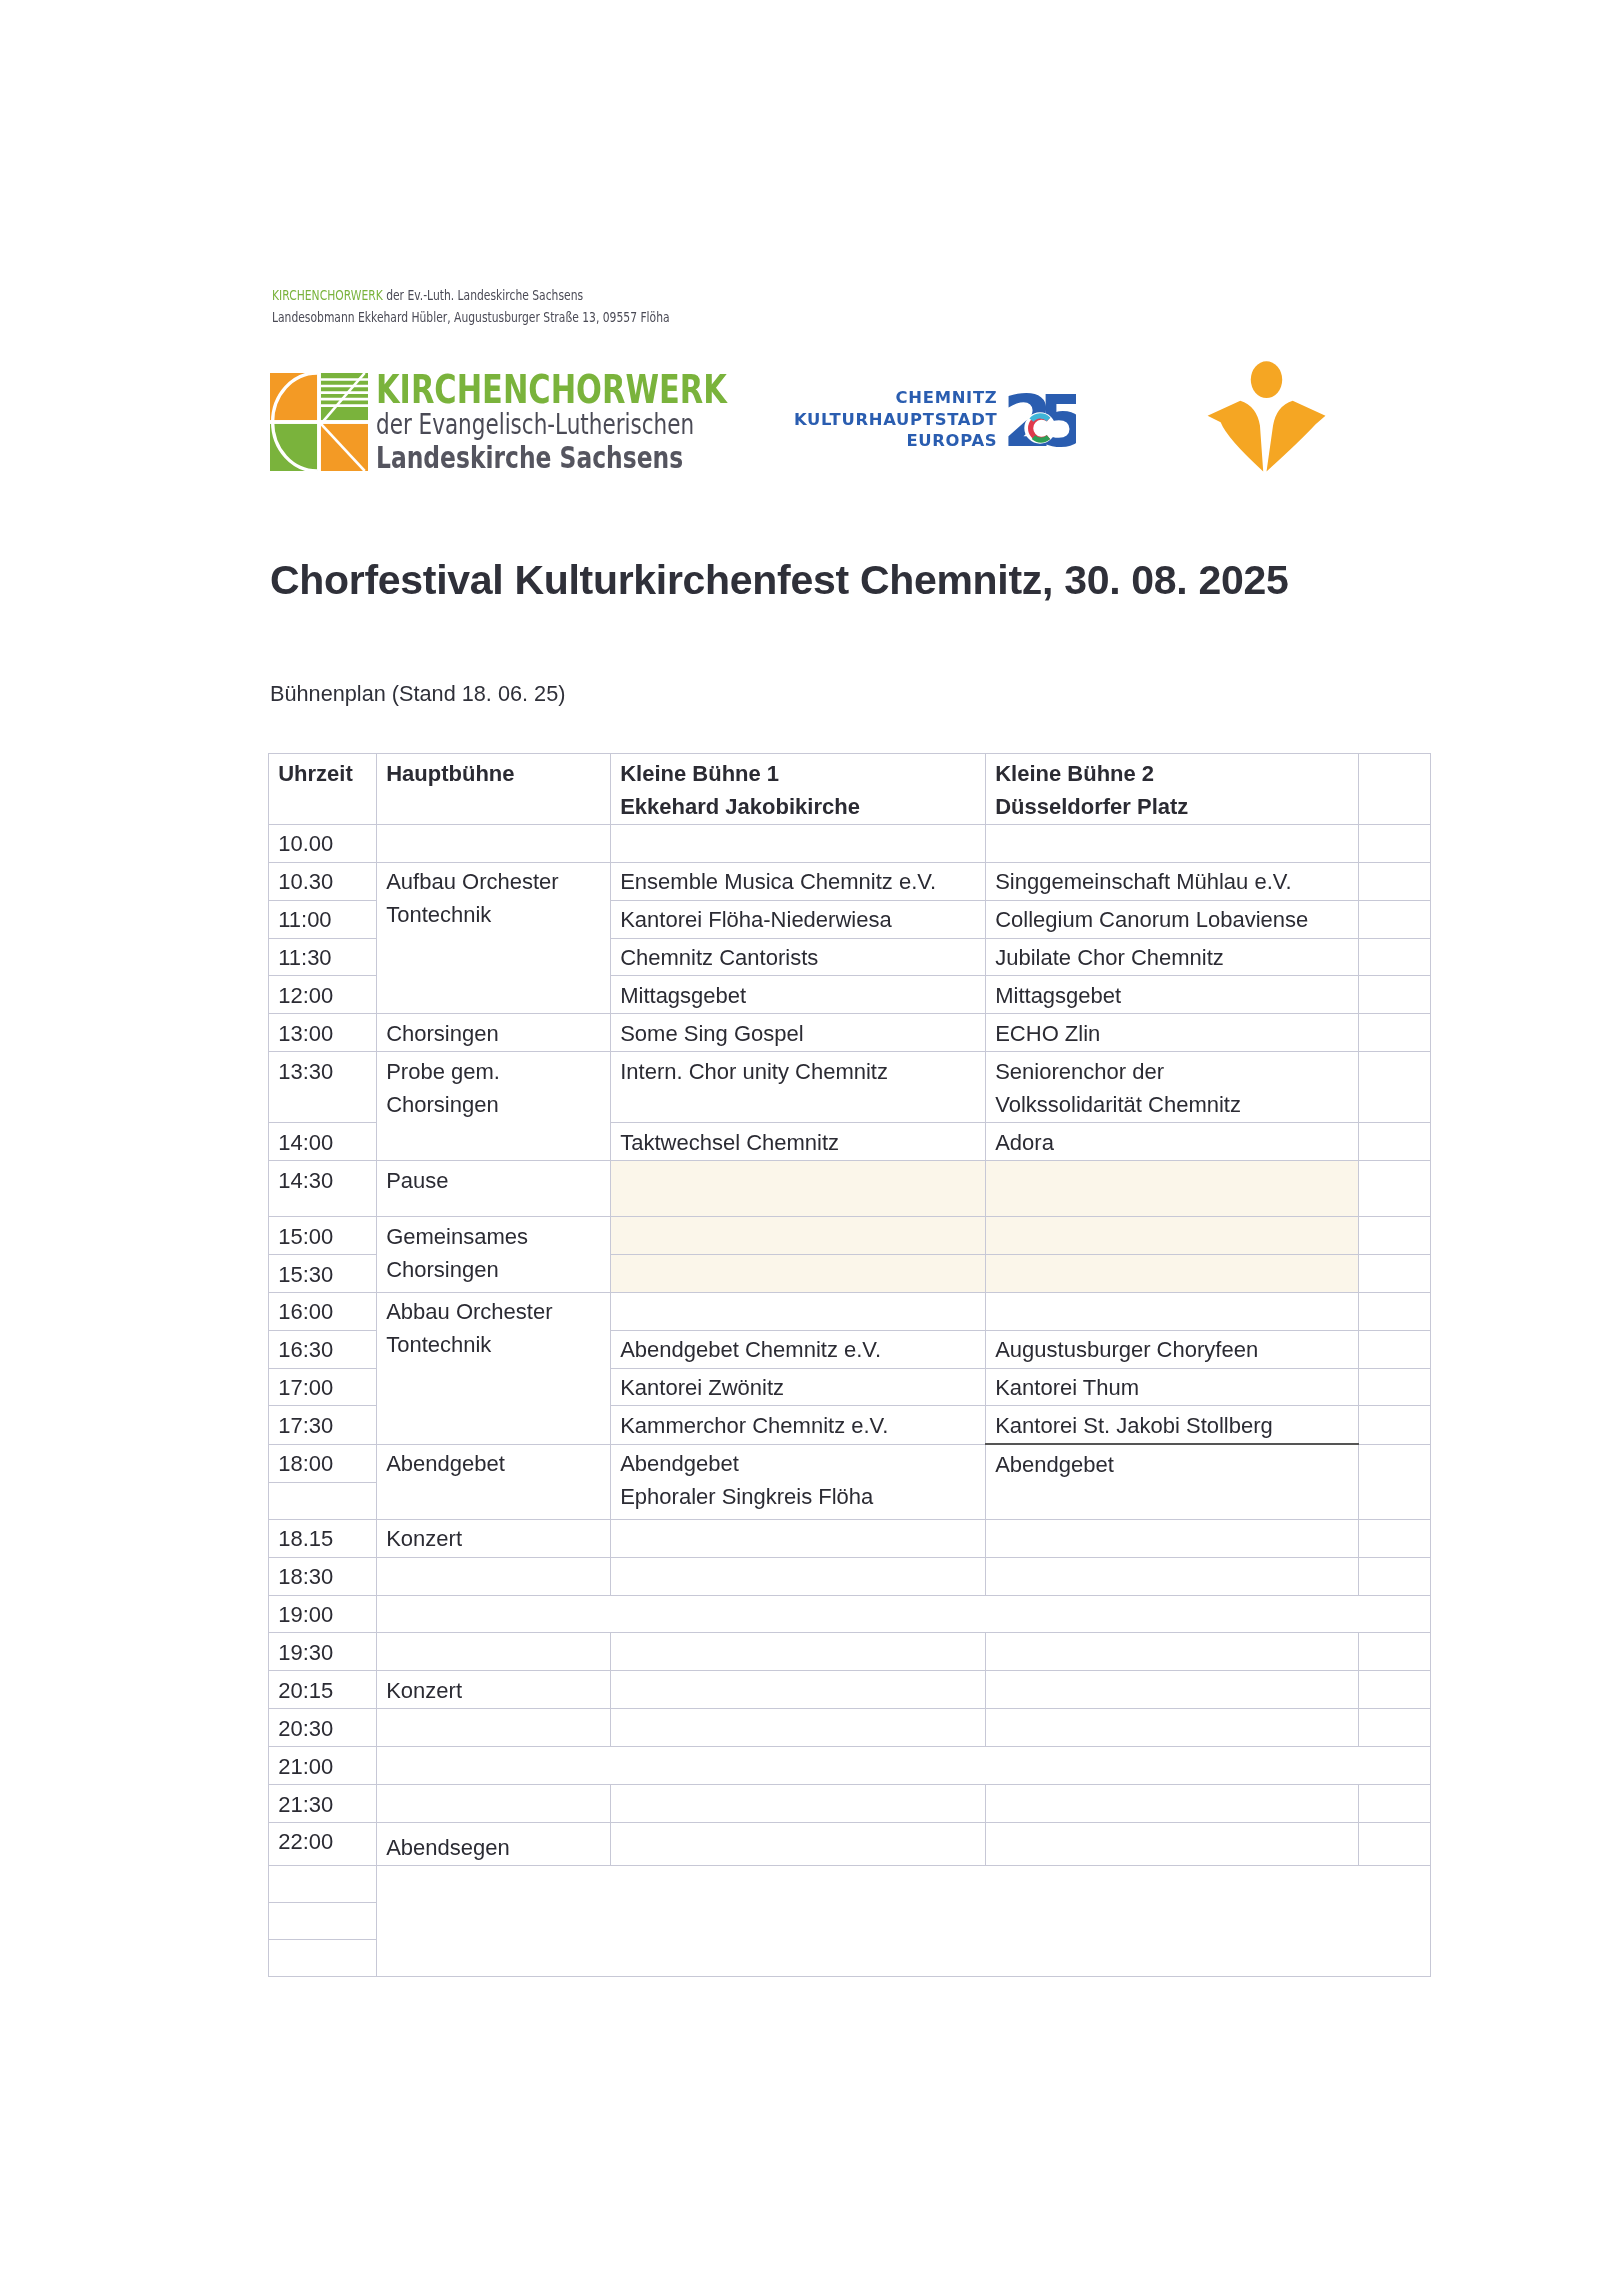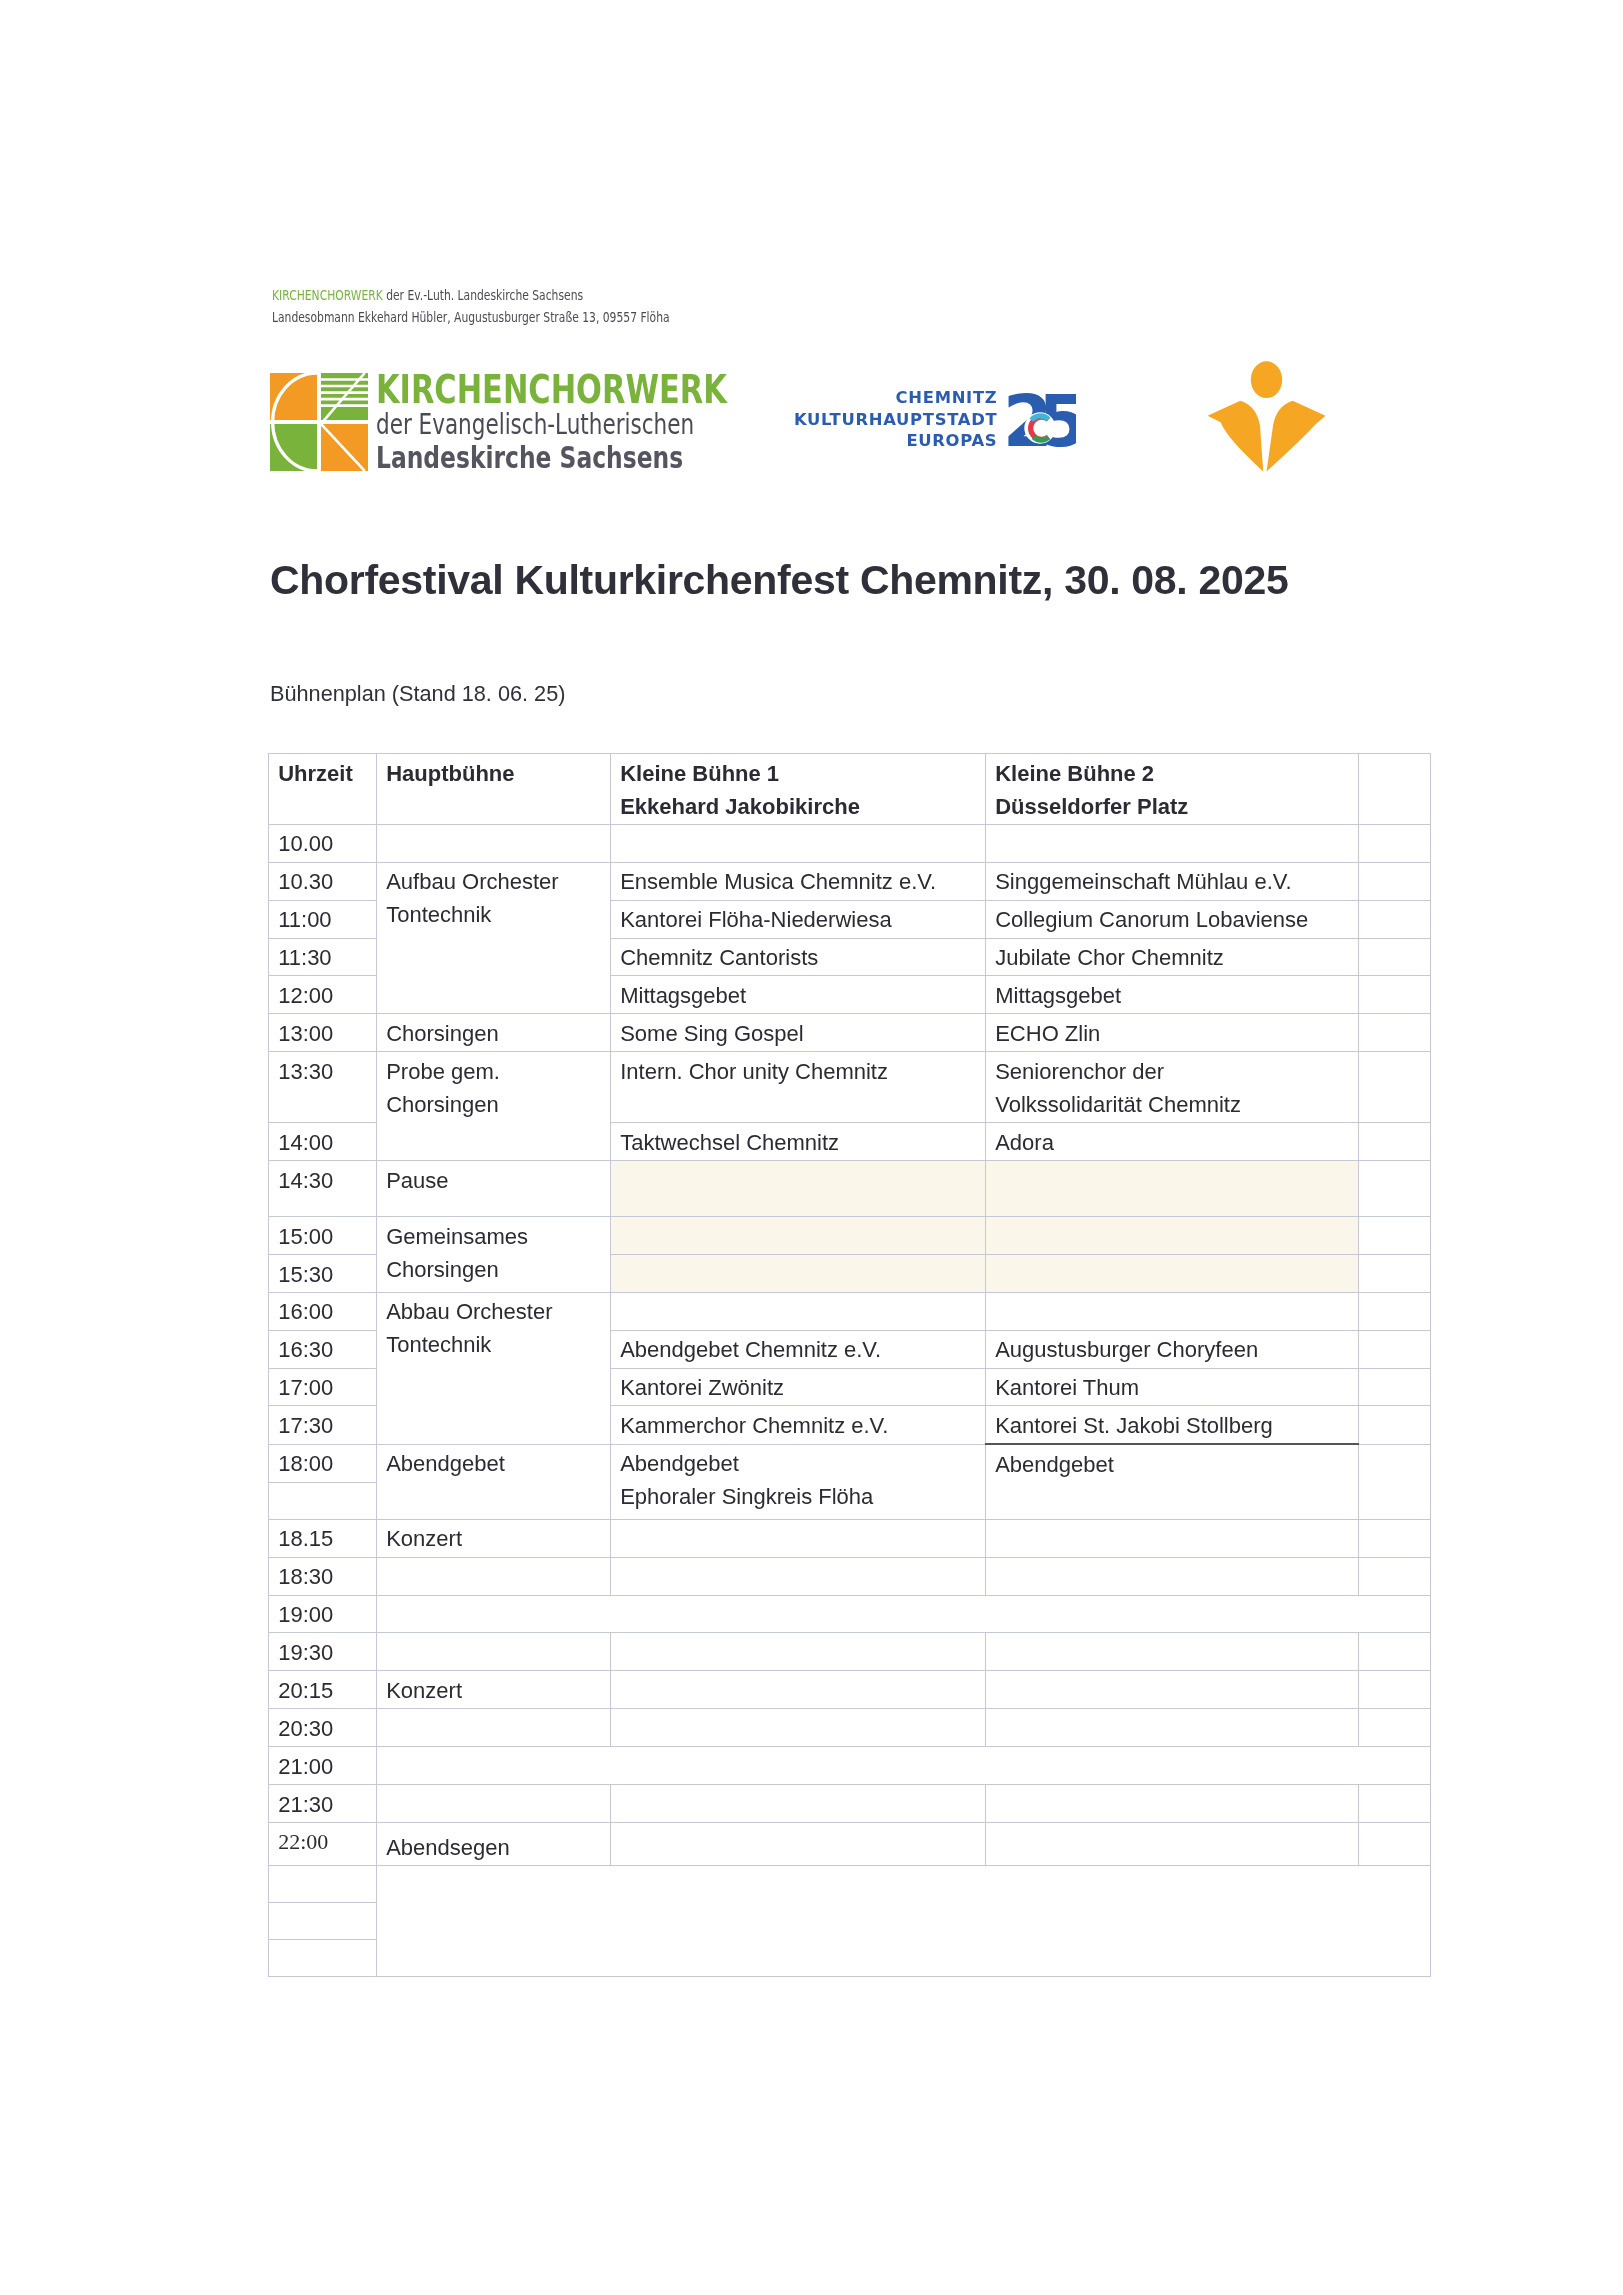--- a/index.html
+++ b/index.html
@@ -31,21 +31,21 @@
   table.plan col.c0 { width:108px; }
   table.plan col.c1 { width:234px; }
   table.plan col.c2 { width:375px; }
   table.plan col.c3 { width:373px; }
   table.plan col.c4 { width:72px; }
   table.plan tr { height:37px; }
   table.plan tr.hdr td { font-weight:bold; height:63px; }
   td.time { padding-left:10.5px; }
   td.pause { background:#fbf6ea; }
   td.line-bottom-strong { border-bottom:2px solid #555 !important; }
-  td.time.serif { font-family:Liberation Serif, serif; }
+  td.time.serif { font-family:Liberation Sans, sans-serif; }
 </style>
 </head>
 <body>
 
 <div class="letterhead">
   <div><span class="brand">KIRCHENCHORWERK</span><span> der Ev.-Luth. Landeskirche Sachsens</span></div>
   <div>Landesobmann Ekkehard Hübler, Augustusburger Straße 13, 09557 Flöha</div>
 </div>
 
 <div class="logo-kcw">

